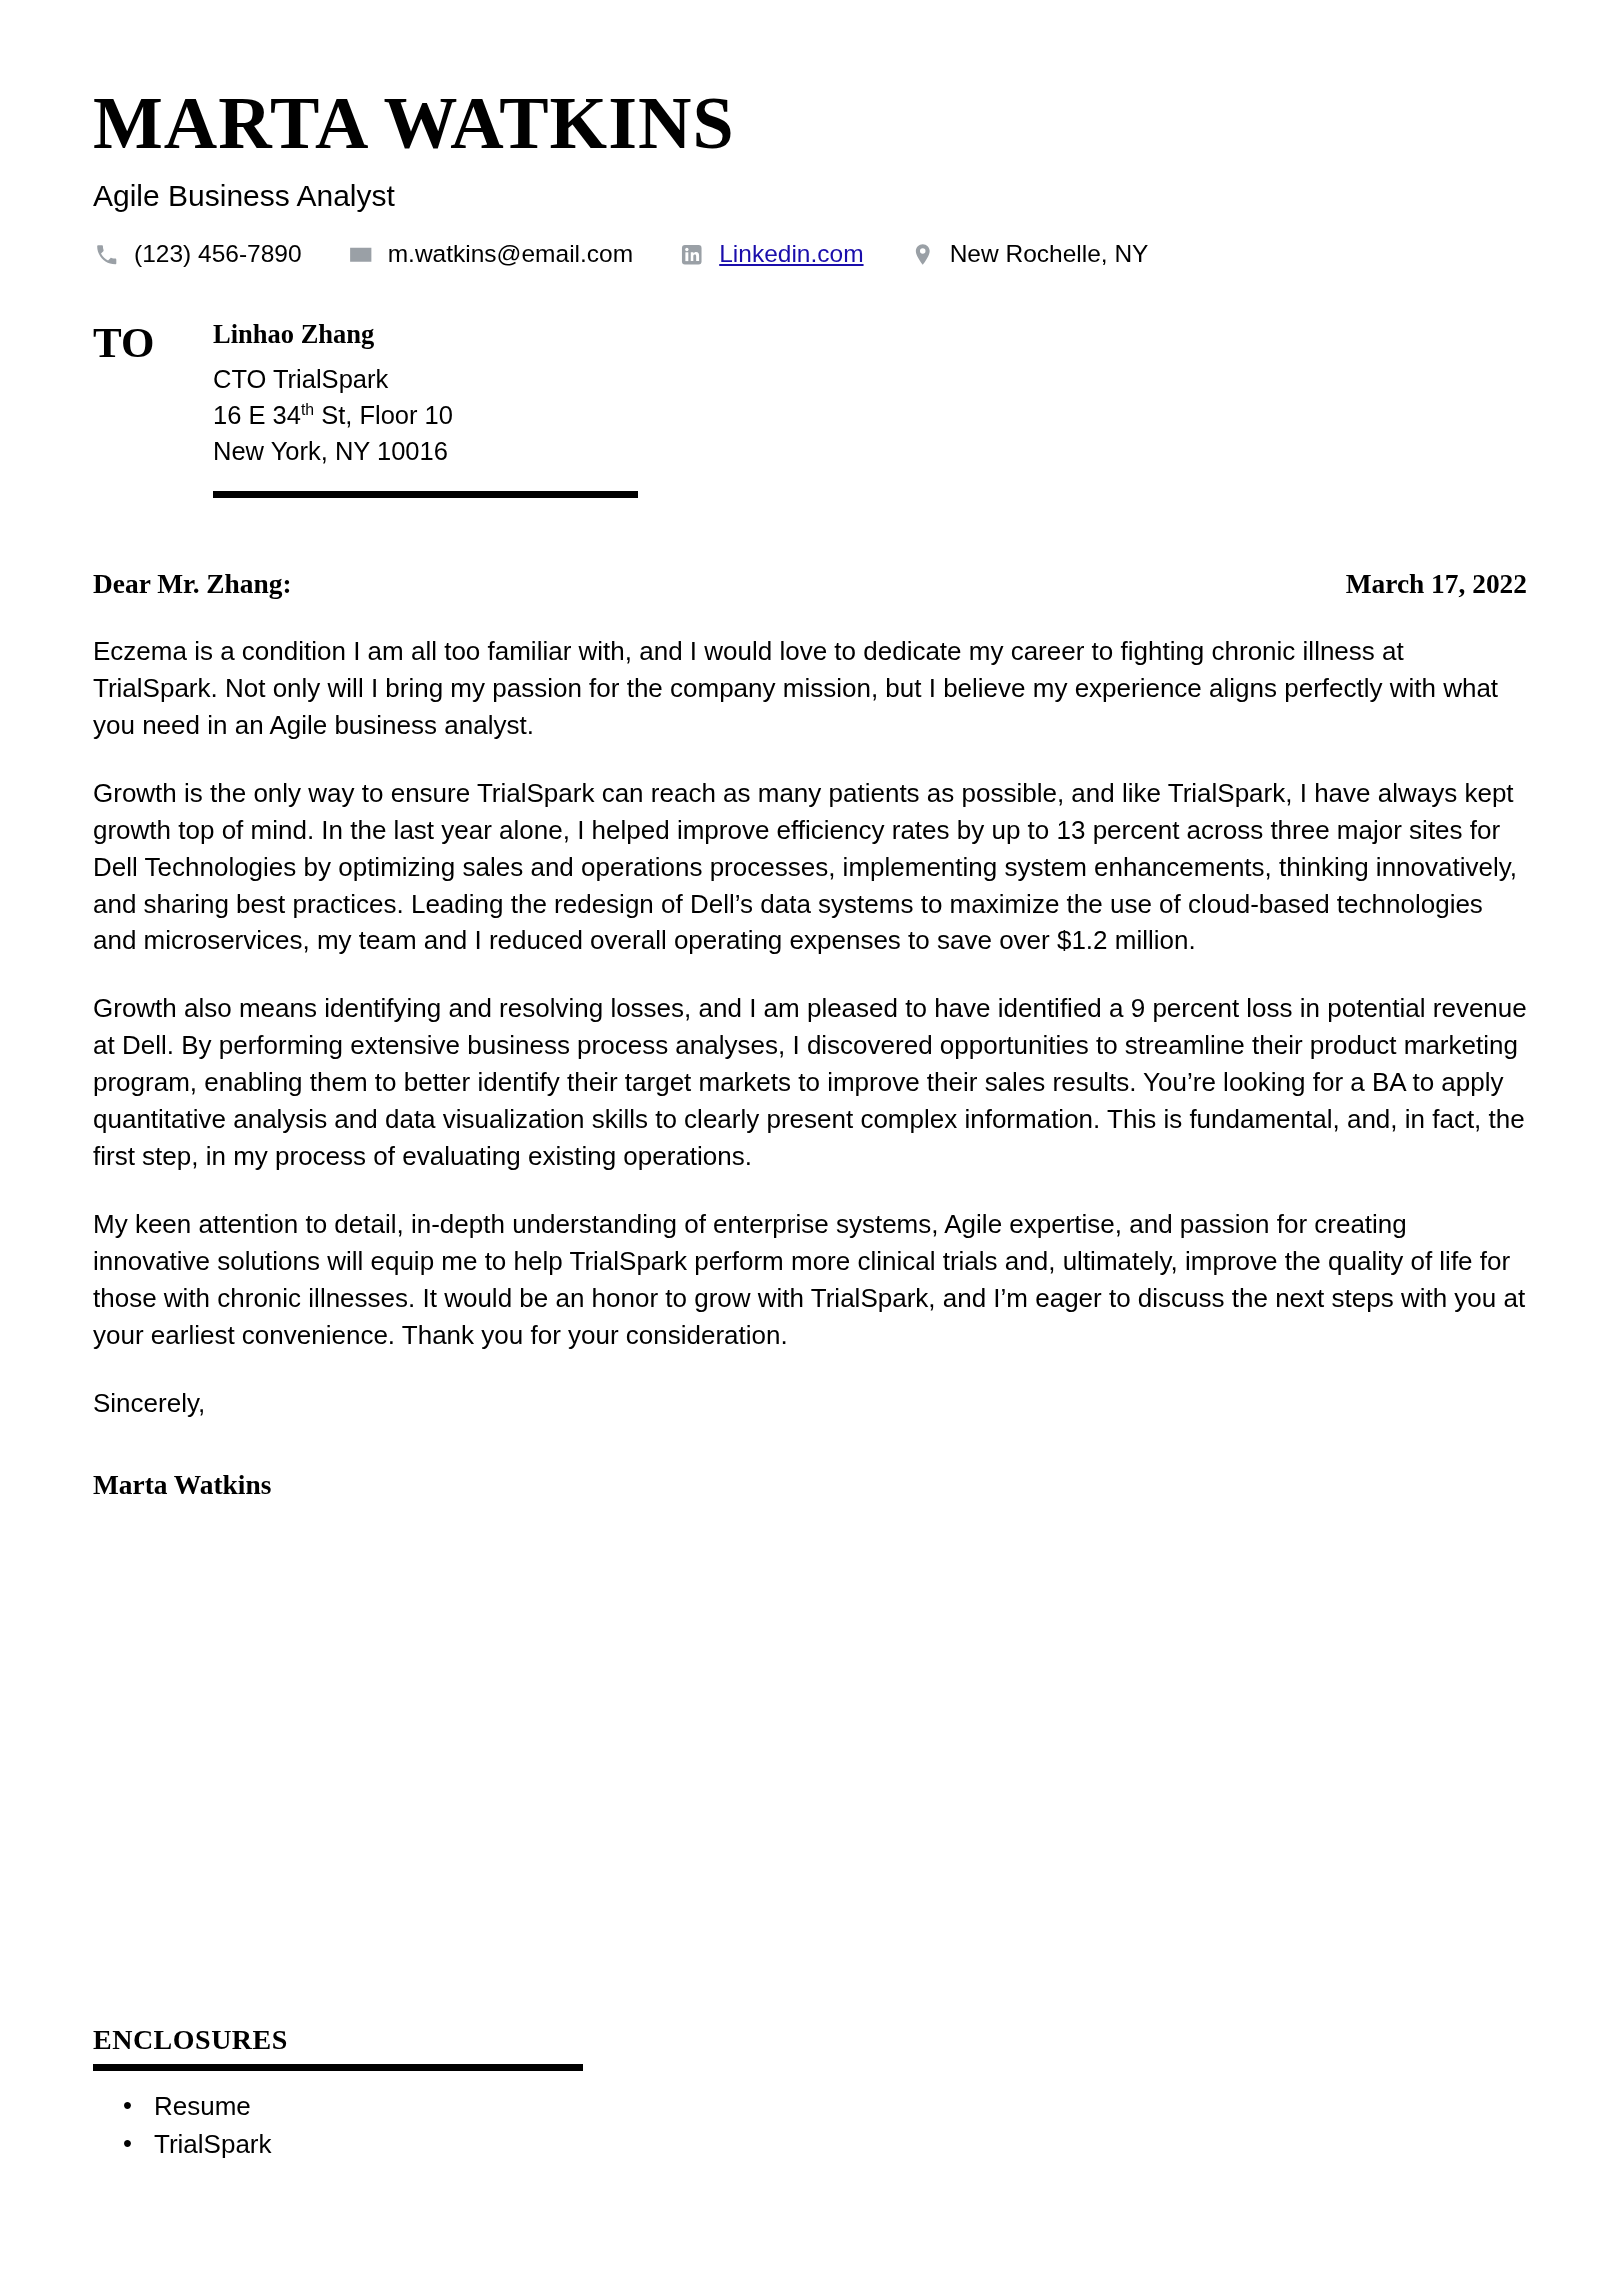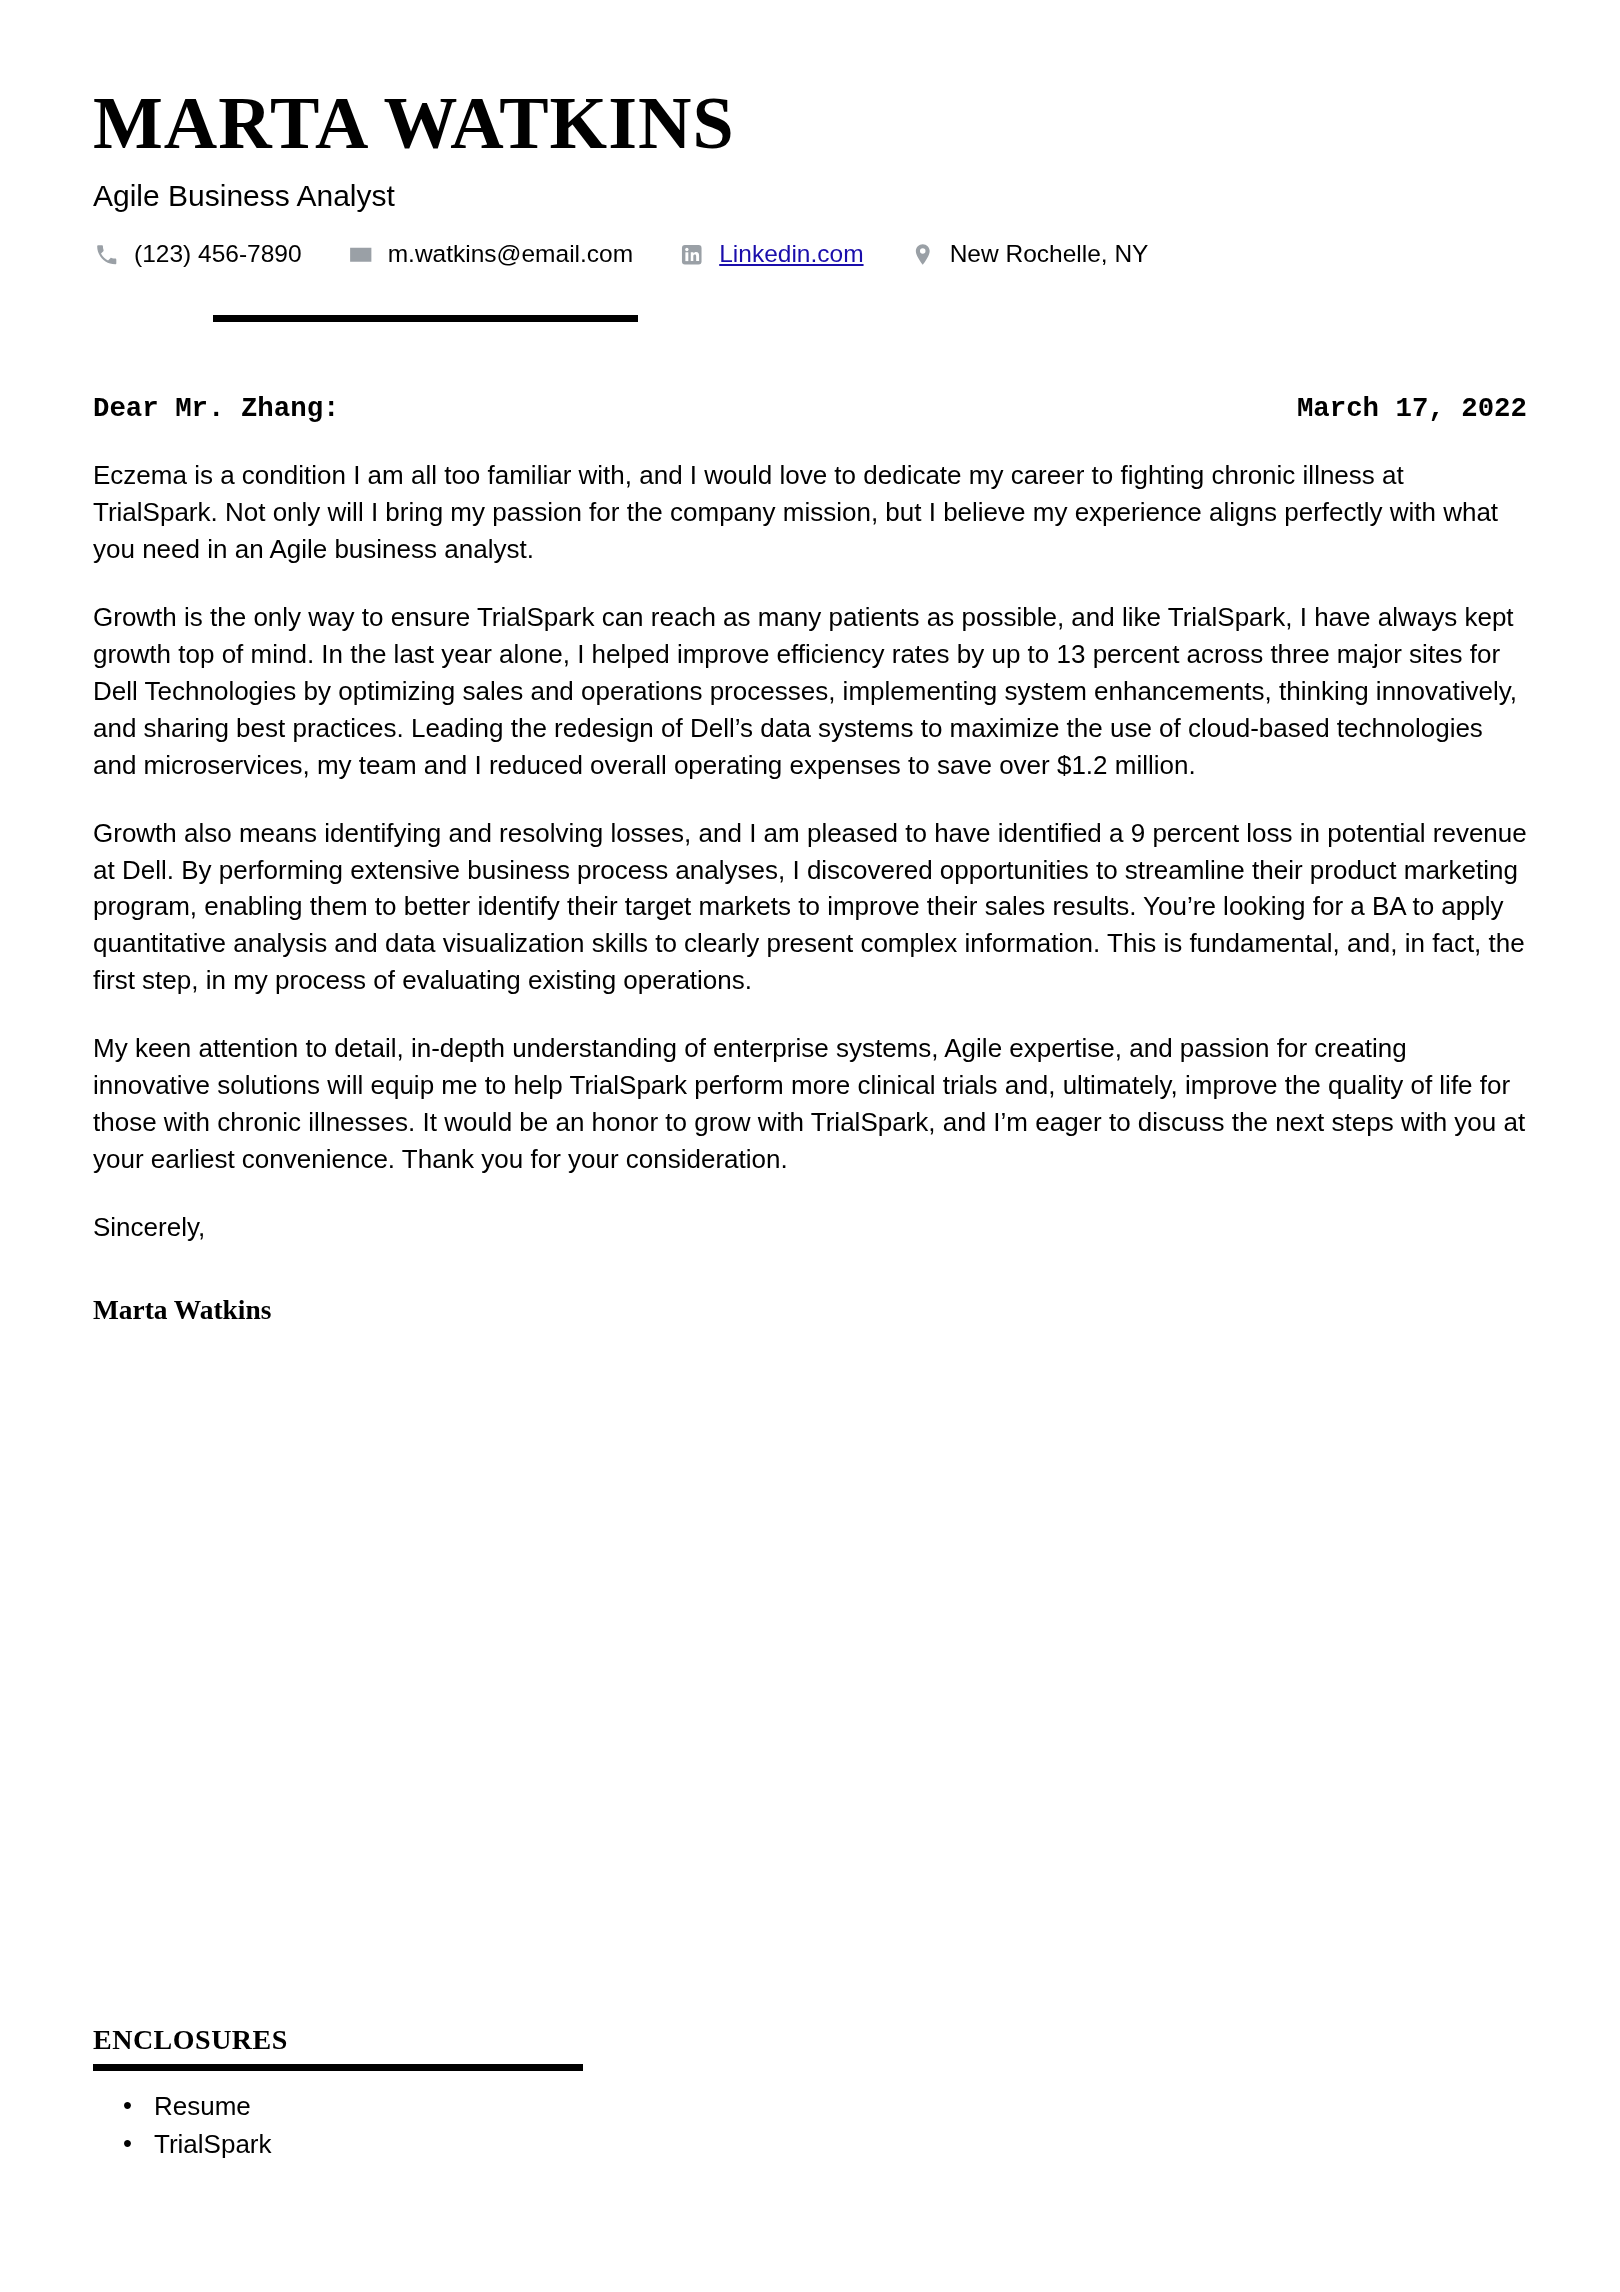--- a/index.html
+++ b/index.html
@@ -106,21 +106,21 @@
     background: #000;
     margin: 21.6px 0 0 120px;
   }
 
   
   .salutation-row {
     display: flex;
     justify-content: space-between;
     align-items: flex-start;
     margin-top: 71px;
-    font-family: Liberation Mono, monospace;
+    font-family: Liberation Serif, serif;
     font-weight: 700;
     font-size: 27.4px;
   }
   .salutation { }
   .date { }
 
   
   .body-copy {
     margin-top: 33px;
   }
@@ -225,20 +225,31 @@
       <span class="ico">
         <svg width="25.5" height="25.5" viewBox="0 0 24 24" fill="#9aa0a6">
             <path d="M12 2C8.4 2 5.5 4.9 5.5 8.5c0 4.9 6.5 13 6.5 13s6.5-8.1 6.5-13C18.5 4.9 15.6 2 12 2zm0 9a2.6 2.6 0 110-5.2A2.6 2.6 0 0112 11z"></path>
           </svg>
       </span>
       <span class="contact-text">New Rochelle, NY</span>
     </div>
 
   </div>
 
+  <div class="to-block">
+    <div class="to-label">TO</div>
+    <div class="to-lines">
+      <div class="to-name">Linhao Zhang</div>
+      <div class="to-line">CTO TrialSpark</div>
+      <div class="to-line">
+        <span>16 E 34</span><sup>th</sup><span> St, Floor 10</span>
+      </div>
+      <div class="to-line">New York, NY 10016</div>
+    </div>
+  </div>
   <div class="to-rule"></div>
 
   <div class="salutation-row">
     <div class="salutation">Dear Mr. Zhang:</div>
     <div class="date">March 17, 2022</div>
   </div>
 
   <div class="body-copy">
     <p>Eczema is a condition I am all too familiar with, and I would love to dedicate my career to fighting chronic illness at TrialSpark. Not only will I bring my passion for the company mission, but I believe my experience aligns perfectly with what you need in an Agile business analyst.</p>
     <p>Growth is the only way to ensure TrialSpark can reach as many patients as possible, and like TrialSpark, I have always kept growth top of mind. In the last year alone, I helped improve efficiency rates by up to 13 percent across three major sites for Dell Technologies by optimizing sales and operations processes, implementing system enhancements, thinking innovatively, and sharing best practices. Leading the redesign of Dell’s data systems to maximize the use of cloud-based technologies and microservices, my team and I reduced overall operating expenses to save over $1.2 million.</p>

